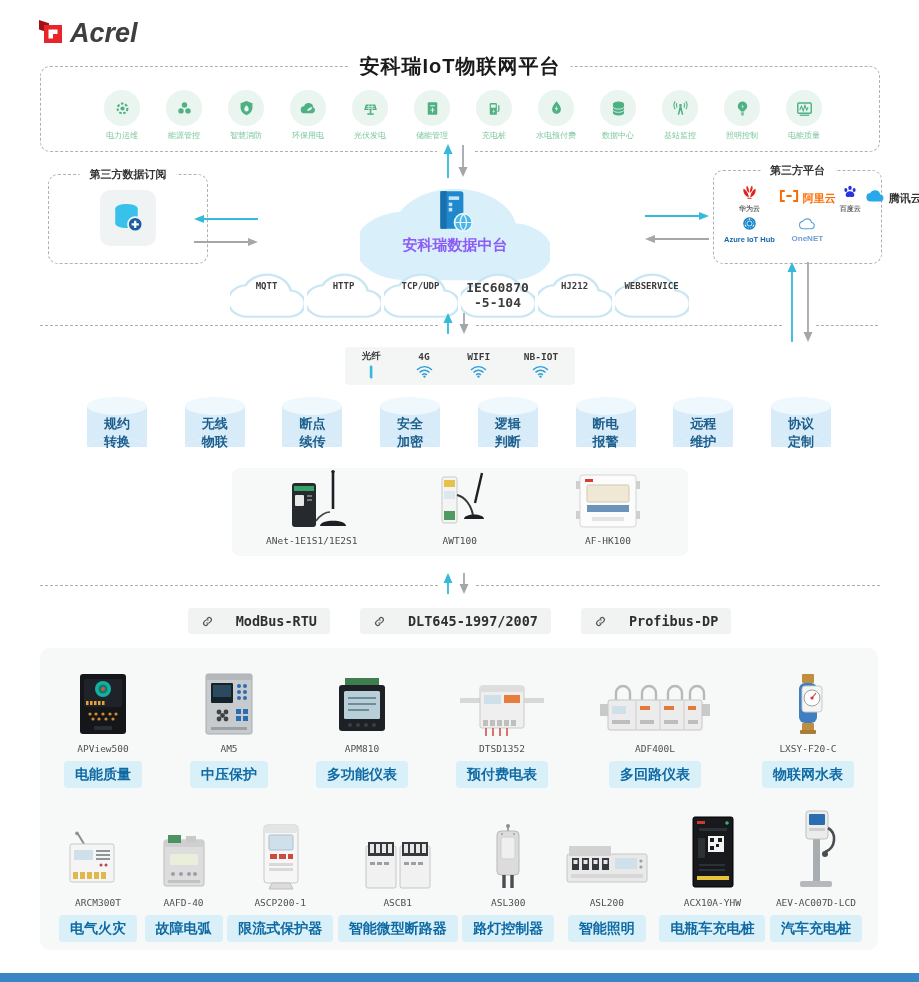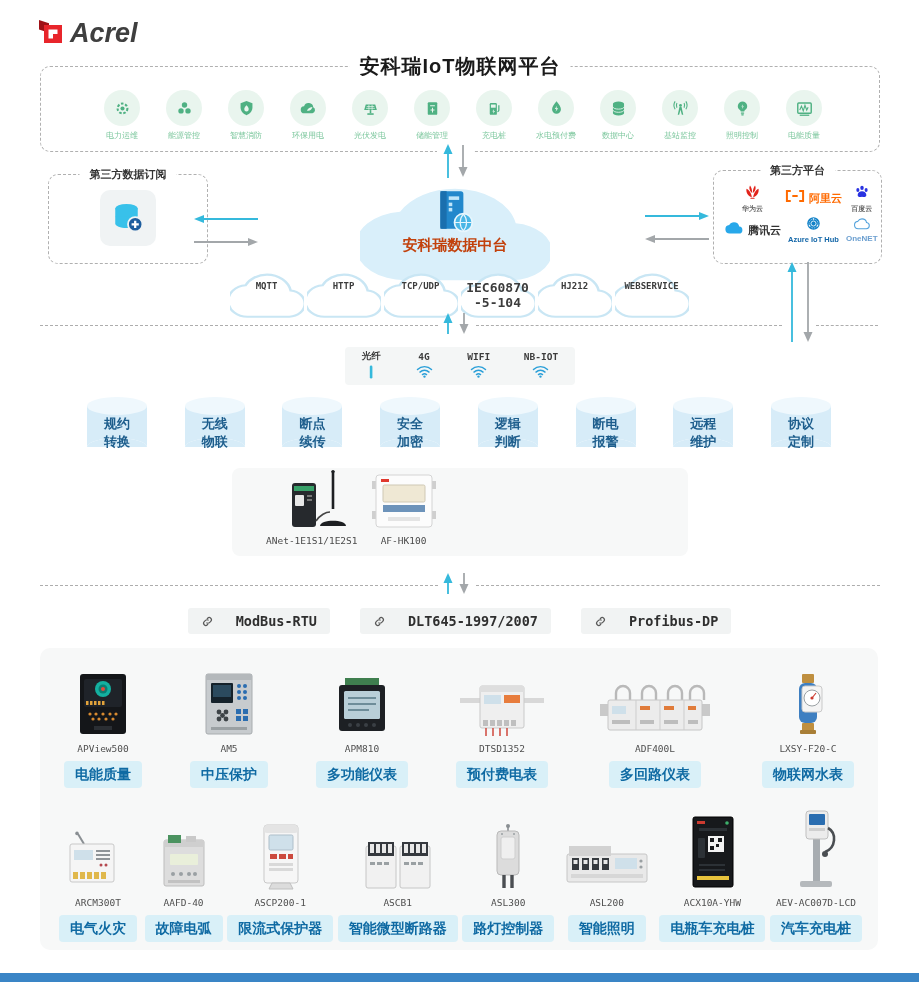--- a/index.html
+++ b/index.html
@@ -39,25 +39,25 @@
   #sub-box{left:48px;top:174px;width:158px;height:88px}
   .tile{width:56px;height:56px;background:#f0f3f4;border-radius:10px;margin:15px auto 0;
         display:flex;align-items:center;justify-content:center}
   .tile svg{width:36px;height:36px}
 
   
   #cloud{left:360px;top:183px;width:190px;height:100px}
   #cloud .bigcloud{position:absolute;left:0;top:0}
   #server-icon{position:absolute;left:50%;top:5px;transform:translateX(-50%)}
   .cloud-label{position:absolute;left:0;right:0;top:53px;text-align:center;
-               font-size:15px;font-weight:bold;color:#c2410c}
+               font-size:15px;font-weight:bold;color:#8b5cf6}
 
   
   #tp-box{left:713px;top:170px;width:167px;height:92px}
-  .tp-grid{display:grid;grid-template-columns:1fr 1fr 1fr;row-gap:3px;column-gap:4px;
+  .tp-grid{display:grid;grid-template-columns:1fr 1fr 1fr 1fr;row-gap:3px;column-gap:4px;
            padding:12px 10px 6px;align-items:center;justify-items:center}
   .tp{display:flex;flex-direction:column;align-items:center;gap:1px}
   .tp.h{flex-direction:row;gap:4px}
   .tp-label{font-weight:bold;line-height:1.1;white-space:nowrap}
 
   
   #pclouds{left:40px;top:272px;width:838px;display:flex;justify-content:center;gap:3px}
   .pcloud{position:relative;width:74px;height:46px}
   .pcloud > svg{position:absolute;left:0;top:0}
   .pcloud-text{position:absolute;inset:0;display:flex;flex-direction:column;align-items:center;
@@ -81,21 +81,21 @@
 
   
   #caps{left:40px;top:396px;width:838px;display:flex;justify-content:space-between;padding:0 44px;box-sizing:border-box}
   .cyl{position:relative;width:66px;height:62px}
   .cyl > svg{position:absolute;left:0;top:0}
   .cyl-text{position:absolute;left:0;right:0;top:19px;text-align:center;font-size:13px;
             font-weight:bold;color:#1d5d8c;line-height:1.35}
 
   
   #gwbox{left:232px;top:468px;width:456px;height:88px;background:#f7f8f8;border-radius:8px;
-         display:flex;align-items:flex-end;padding:8px 34px 10px;box-sizing:border-box}
+         display:flex;justify-content:space-between;align-items:flex-end;padding:8px 34px 10px;box-sizing:border-box}
   .gw{display:flex;flex-direction:column;align-items:center}
   .gw-img{height:62px;display:flex;align-items:flex-end;justify-content:center}
   .gw-model{margin-top:4px;font-family:"DejaVu Sans Mono",monospace;font-size:9.5px;color:#4a4a4a}
 
   
   #chips{left:0;top:608px;width:919px;display:flex;justify-content:center;gap:30px}
   .chip{display:flex;align-items:center;gap:22px;background:#f1f3f3;border-radius:3px;
         padding:5px 13px;font-family:"DejaVu Sans Mono",monospace;font-size:13.5px;
         font-weight:bold;color:#2f2f2f}
   .chip svg{width:13px;height:13px;color:#5a5a5a}
@@ -581,20 +581,34 @@
           <path d="M40 52c4-6 10-9 14-9" stroke="#444" fill="none" stroke-width="1.6"></path>
           <line x1="57" y1="2" x2="57" y2="40" stroke="#1d1f22" stroke-width="2.6"></line>
           <circle cx="57" cy="2.6" r="1.7" fill="#1d1f22"></circle>
           <path d="M44 57c0-7 26-7 26 0z" fill="#1d1f22"></path>
         </svg>
       </div>
     <div class="gw-model">ANet-1E1S1/1E2S1</div>
   </div>
     <div class="gw">
     <div class="gw-img">
+        <svg width="80" height="62" viewBox="0 0 80 62">
+          <rect x="22" y="8" width="15" height="46" rx="2" fill="#f4f4f4" stroke="#c9c9c9"></rect>
+          <rect x="24" y="11" width="11" height="7" fill="#e6c14c"></rect>
+          <rect x="24" y="22" width="11" height="8" fill="#dfe7ee"></rect>
+          <rect x="24" y="42" width="11" height="9" fill="#4e9a60"></rect>
+          <path d="M37 26c8 2 14 10 16 20" stroke="#33363a" fill="none" stroke-width="2"></path>
+          <line x1="62" y1="4" x2="55" y2="34" stroke="#1d1f22" stroke-width="2.4"></line>
+          <path d="M44 50c0-6 20-6 20 0z" fill="#1d1f22"></path>
+        </svg>
+      </div>
+    <div class="gw-model">AWT100</div>
+  </div>
+    <div class="gw">
+    <div class="gw-img">
         <svg width="92" height="60" viewBox="0 0 92 60">
           <rect x="14" y="10" width="5" height="8" fill="#cfcfcf"></rect>
           <rect x="14" y="40" width="5" height="8" fill="#cfcfcf"></rect>
           <rect x="73" y="10" width="5" height="8" fill="#cfcfcf"></rect>
           <rect x="73" y="40" width="5" height="8" fill="#cfcfcf"></rect>
           <rect x="18" y="4" width="56" height="52" rx="3" fill="#fcfcfc" stroke="#d4d4d4"></rect>
           <rect x="23" y="8" width="8" height="3" fill="#e0392e"></rect>
           <rect x="25" y="14" width="42" height="17" rx="1.5" fill="#efe8d4" stroke="#cfc8b4"></rect>
           <rect x="25" y="34" width="42" height="7" fill="#6d93ba"></rect>
           <rect x="30" y="46" width="32" height="4" fill="#e4e4e4"></rect>

